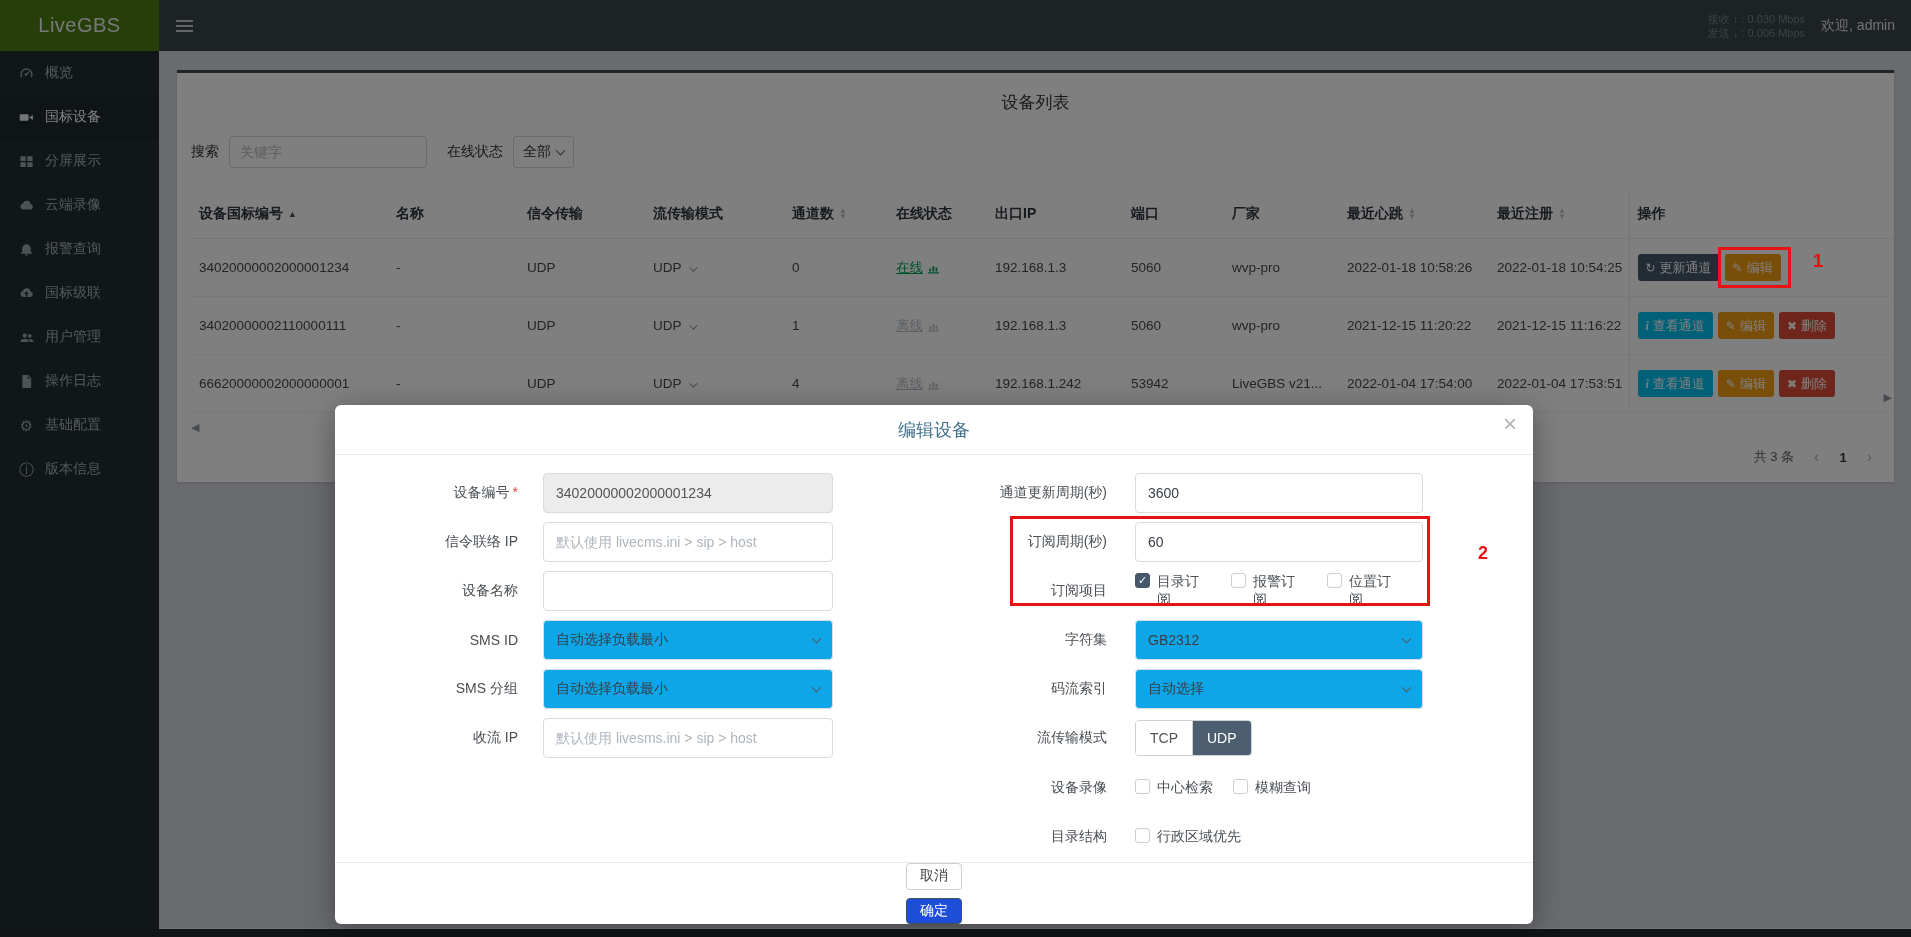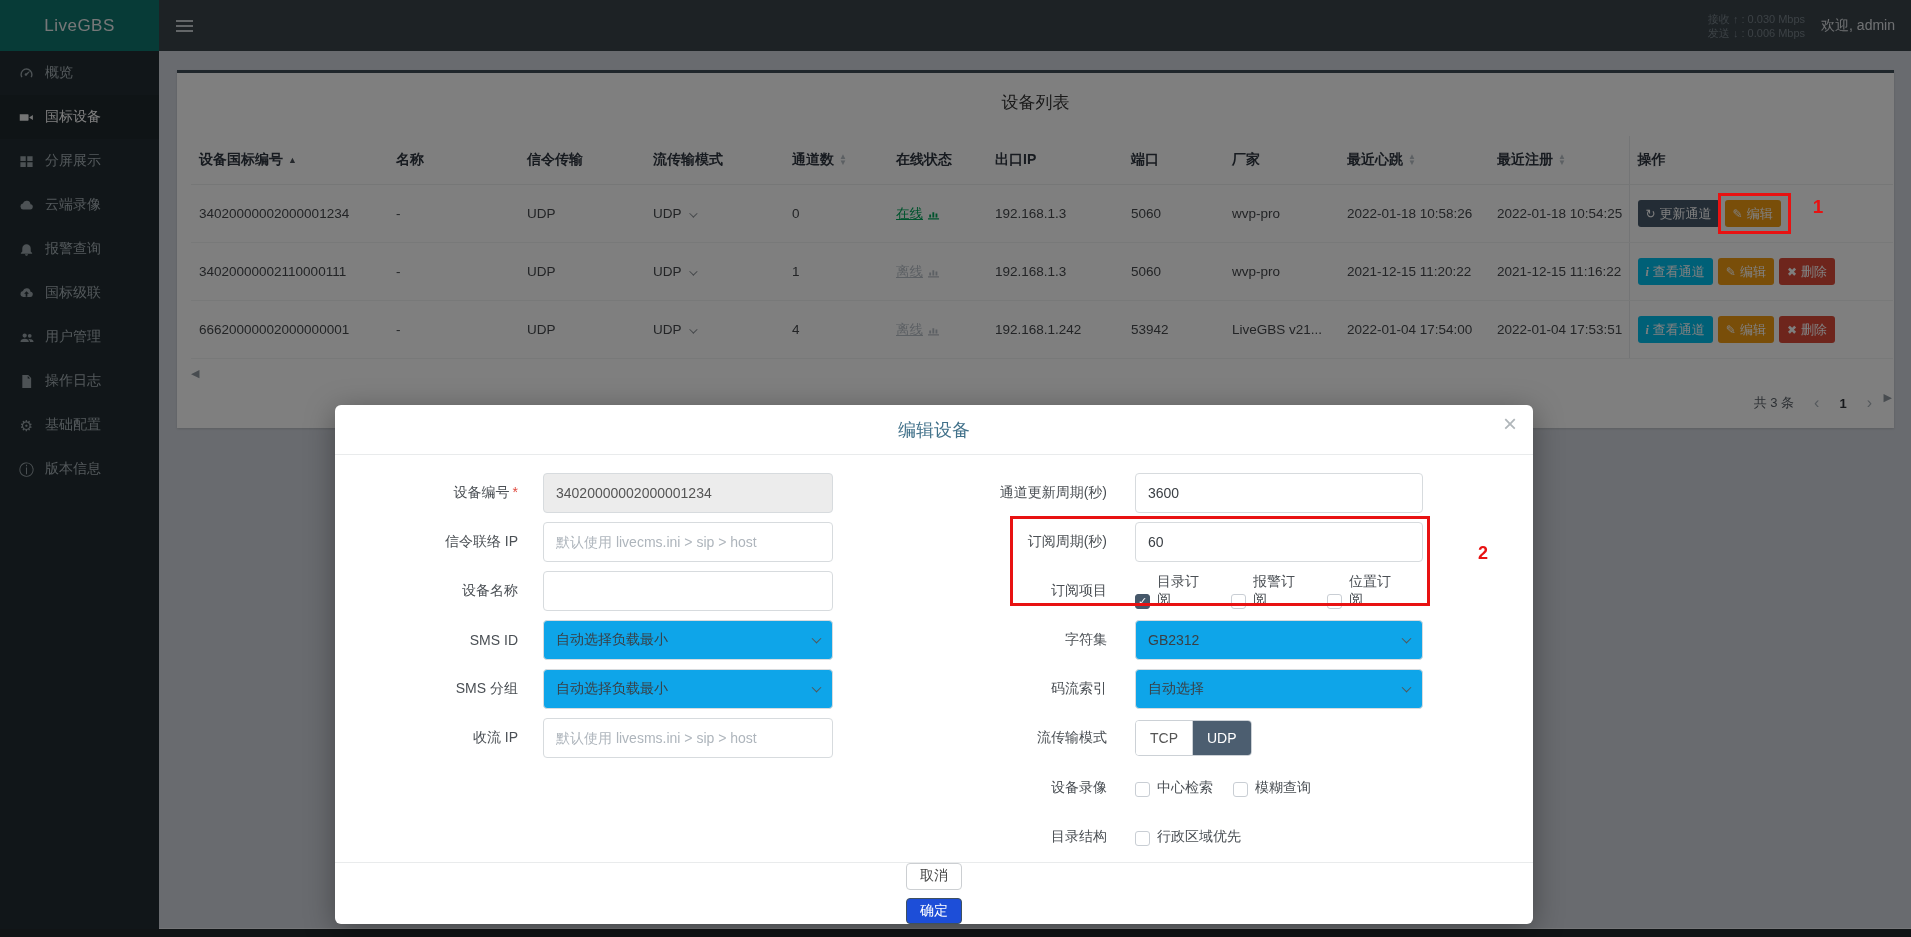--- a/index.html
+++ b/index.html
@@ -2,21 +2,21 @@
 <html><head>
 <meta charset="utf-8">
 <style>
   * { box-sizing: border-box; margin: 0; padding: 0; }
   html,body { width:1911px; height:937px; }
   body { font-family:"Liberation Sans","DejaVu Sans",sans-serif; }
   .stage { position:relative; width:1911px; height:937px; overflow:hidden; background:#d2d6de; }
 
   
   .sidebar { position:absolute; left:0; top:0; bottom:0; width:159px; background:#222d32; z-index:2; }
-  .logo { height:51px; background:#0f766e; color:#eceff0; font-size:17px; display:flex; align-items:center; justify-content:center; letter-spacing:.5px; }
+  .logo { height:51px; background:#4d7c0f; color:#eceff0; font-size:20px; display:flex; align-items:center; justify-content:center; letter-spacing:.5px; }
   .side-item { height:44px; display:flex; align-items:center; padding-left:18px; color:#a7b1b7; font-size:14px; cursor:pointer; }
   .side-item.on { background:#1e282c; color:#ffffff; }
   .side-ic { width:17px; margin-right:10px; display:inline-flex; justify-content:center; align-items:center; opacity:.9; }
   .side-ic svg { display:block; }
   .side-ic .chr { font-size:15px; line-height:15px; }
 
   
   .navbar { position:absolute; left:159px; right:0; top:0; height:51px; background:#3a444b; display:flex; align-items:center; }
   .hamburger { margin-left:17px; width:17px; cursor:pointer; }
   .hamburger i { display:block; height:2px; background:#c7ccd0; margin:3px 0; }
@@ -85,21 +85,21 @@
   .fctrl { flex:none; position:relative; }
   .col-l .fctrl { margin-left:25px; width:290px; }
   .col-r .fctrl { margin-left:28px; width:288px; }
   .req { color:#e04a3f; margin-left:3px; }
   .tin { width:100%; height:40px; border:1px solid #d7dbde; border-radius:4px; padding:0 12px; font-size:14px; color:#3a3f44; background:#fff; }
   .tin::placeholder { color:#aeb5bc; }
   .tin[disabled] { background:#ececec; color:#555; }
   .sel2 { height:40px; border:1px solid #d7dbde; border-radius:4px; background:#0ea5e9; display:flex; align-items:center; padding:0 26px 0 12px; font-size:14px; color:#3a3f44; cursor:pointer; position:relative; }
   .sel2 .chev { right:12px; }
   .ckrow { display:flex; align-items:center; }
-  .ck { display:flex; align-items:flex-end; gap:7px; margin-right:20px; font-size:14px; color:#4a4f54; cursor:pointer; }
+  .ck { display:flex; align-items:flex-start; gap:7px; margin-right:20px; font-size:14px; color:#4a4f54; cursor:pointer; }
   .cb { width:15px; height:15px; border:1px solid #c9ced4; border-radius:3px; background:#fff; flex:none; display:flex; align-items:center; justify-content:center; color:#fff; font-size:11px; line-height:11px; }
   .cb.on { background:#46586a; border-color:#46586a; }
   .cb.on::after { content:"✓"; }
   .seg { display:inline-flex; border:1px solid #ccd1d6; border-radius:4px; overflow:hidden; }
   .seg-item { height:34px; padding:0 14px; display:flex; align-items:center; font-size:14px; color:#555; background:#fff; border-right:1px solid #ccd1d6; cursor:pointer; }
   .seg-item:last-child { border-right:none; }
   .seg-item.on { background:#4c5e70; color:#fff; }
   .mt10 { margin-top:10px; }
   .m-foot { position:absolute; left:0; right:0; bottom:0; height:62px; border-top:1px solid #e9ebec; display:flex; align-items:center; justify-content:flex-end; gap:8px; padding:0 16px;flex-direction:column; }
   .btn-cancel { height:31px; padding:0 13px; border:1px solid #cccfd2; border-radius:4px; background:#fff; color:#444; font-size:14px; cursor:pointer; }
@@ -207,20 +207,29 @@
         <div><span>接收</span> <span>↑</span> : <span>0.030 Mbps</span></div>
         <div><span>发送</span> <span>↓</span> : <span>0.006 Mbps</span></div>
       </div>
       <div class="welcome">欢迎, admin</div>
     </div>
   </header>
 
   <main class="panel" style="position:absolute;">
     <h2 class="page-title">设备列表</h2>
 
+    <div class="filters">
+      <span>搜索</span>
+      <input class="search-input" placeholder="关键字" style="">
+      <span class="status-label">在线状态</span>
+      <div class="sel">
+          <span>全部</span>
+          <span class="chev"></span>
+        </div>
+    </div>
 
     <table class="grid">
       <colgroup>
         <col style="width:197px">
           <col style="width:131px">
           <col style="width:126px">
           <col style="width:139px">
         <col style="width:104px">
           <col style="width:99px">
           <col style="width:136px">

